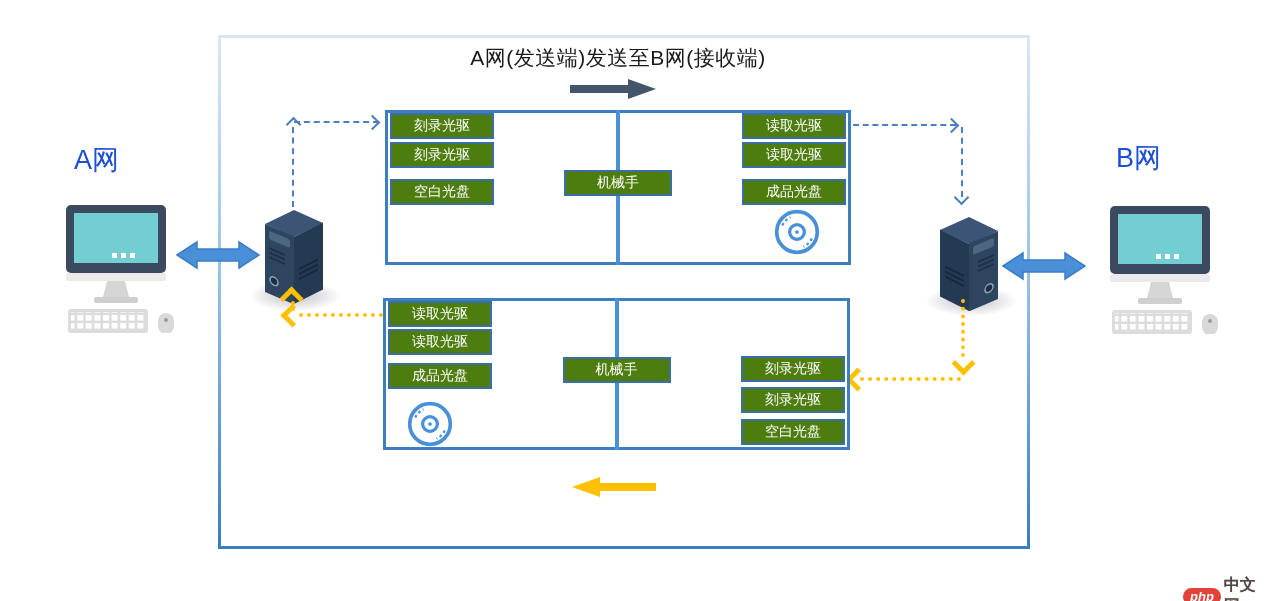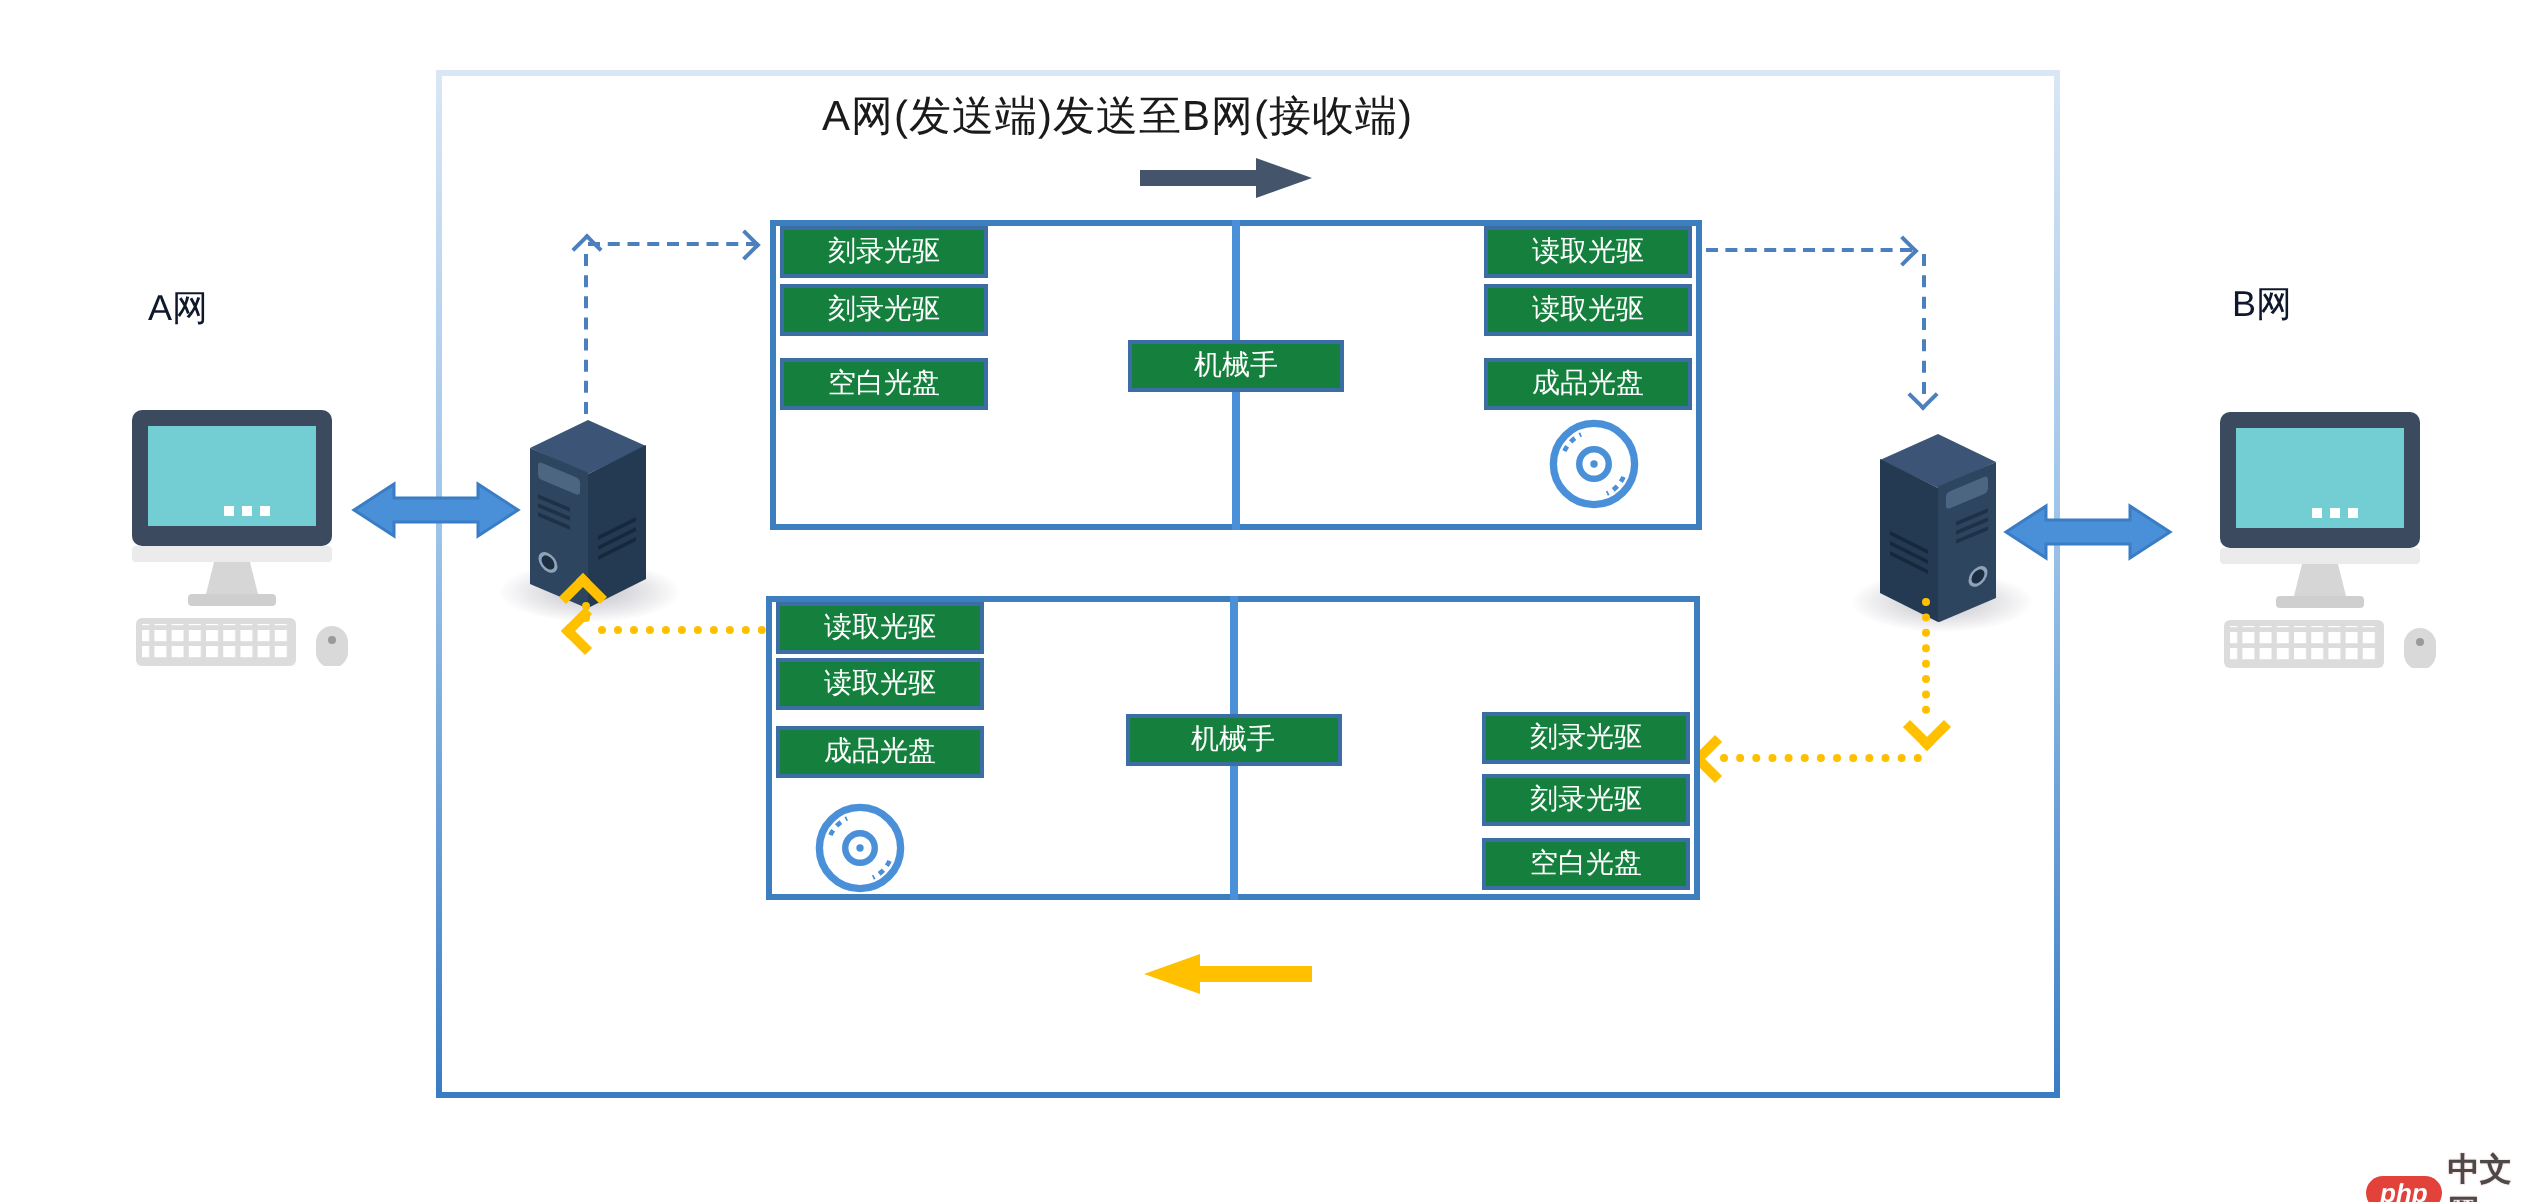--- a/index.html
+++ b/index.html
@@ -10,31 +10,31 @@
   .abs { position:absolute; }
 
   
   .outer-frame {
     position:absolute; left:218px; top:35px; width:806px; height:508px;
     border:3px solid #7fb2e0;
     border-image:linear-gradient(180deg,#d9e6f5 0%,#9cc3e8 45%,#3a7dc5 100%) 1;
   }
 
   .flow-title {
-    position:absolute; left:411px; width:440px; text-align:left;
+    position:absolute; left:398px; width:440px; text-align:center;
     font-size:21px; color:#1a1a1a; letter-spacing:0.5px;
   }
-  .net-label { position:absolute; font-size:18px; color:#0f172a; }
+  .net-label { position:absolute; font-size:27px; color:#1d4ed8; }
 
   
   .station { position:absolute; background:#fff; border:3px solid #3d7ebf; box-sizing:border-box; }
   .divider { position:absolute; left:50%; top:-3px; bottom:-3px; width:4px; margin-left:-2px; background:#4a90d9; }
   .slot {
     position:absolute; width:104px; height:26px; box-sizing:border-box;
-    background:#15803d; border:2px solid #3a6ea5; color:#fff;
+    background:#4d7c0f; border:2px solid #3a6ea5; color:#fff;
     font-size:14px; display:flex; align-items:center; justify-content:center;
     z-index:2; white-space:nowrap;
   }
   .slot.center { width:108px; }
 
   
   .dashh { position:absolute; border-top:2px dashed #4c7fbd; height:0; }
   .dashv { position:absolute; border-left:2px dashed #4c7fbd; width:0; }
   .doth  { position:absolute; border-top:4px dotted #ffc000; height:0; }
   .dotv  { position:absolute; border-left:4px dotted #ffc000; width:0; }

